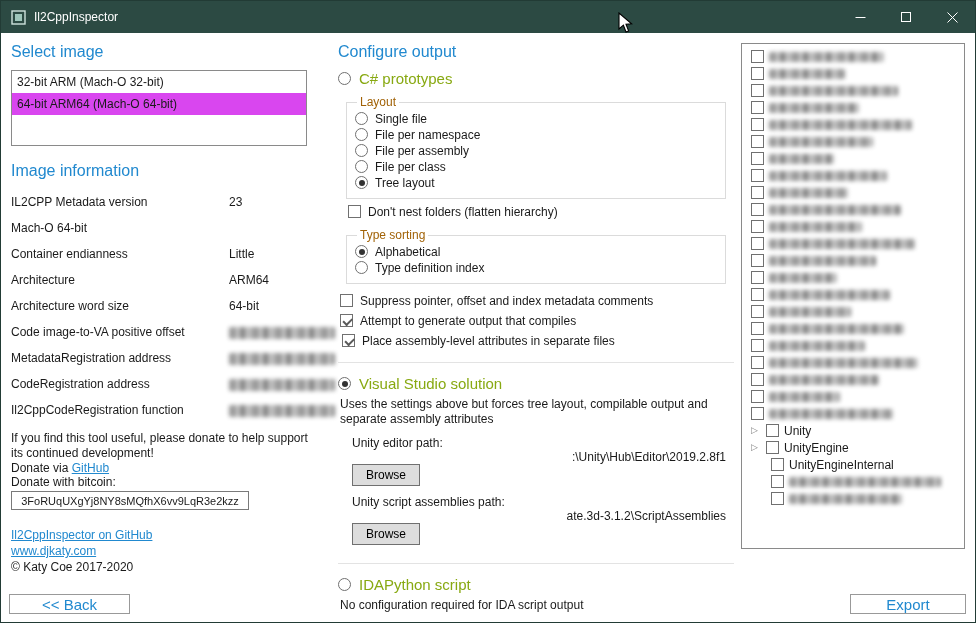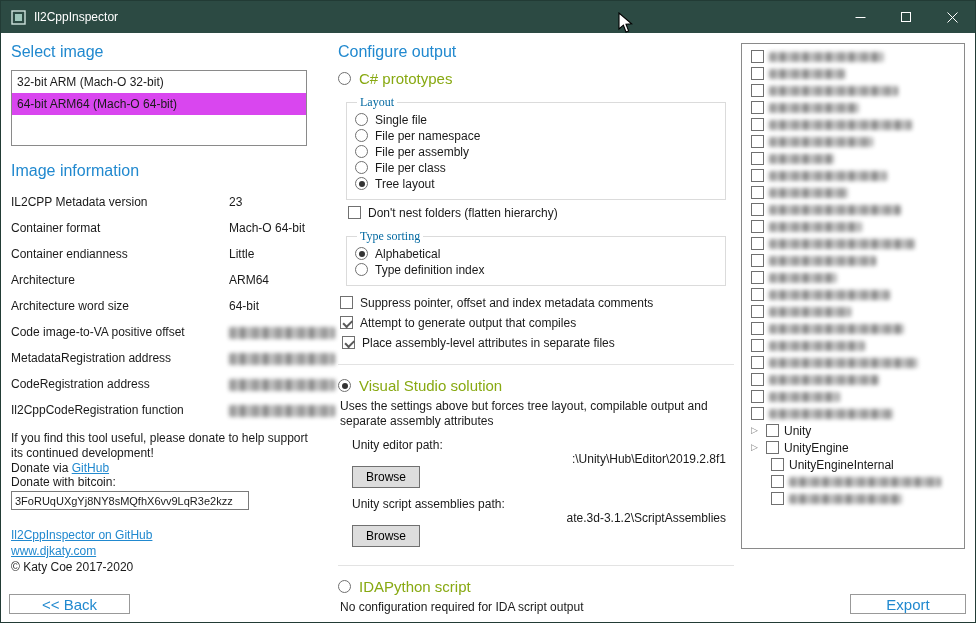--- a/index.html
+++ b/index.html
@@ -37,39 +37,39 @@
   .info-row{display:flex;height:26px;align-items:center;}
   .info-label{width:218px;flex:none;}
   .info-value{flex:1;}
   .blur-bar{display:inline-block;height:12px;width:106px;border-radius:2px;
     background:repeating-linear-gradient(90deg,#9a9a9a 0 7px,#c6c6c6 7px 11px,#858585 11px 16px,#bdbdbd 16px 23px);
     filter:blur(2px);vertical-align:middle;}
   .donate{margin-top:8px;line-height:15px;width:312px;}
   .link{color:var(--accent);text-decoration:underline;cursor:pointer;}
   .link.block{display:inline-block;margin-top:2px;}
   .bitcoin{width:238px;height:19px;border:1px solid #7A7A7A;font-size:11px;padding:0 3px;
-    font-family:"Liberation Sans",sans-serif;margin:2px 0 16px 0;display:block;color:#1a1a1a;}
+    font-family:"Liberation Sans",sans-serif;margin:2px 0 16px 0;display:block;color:#1a1a1a;text-align:center;}
   .copyright{margin-top:2px;}
   .big-btn{position:absolute;bottom:8px;height:20px;background:#fff;border:1px solid #999;
     color:var(--accent);font-size:15px;font-family:"Liberation Sans",sans-serif;cursor:pointer;}
   .back-btn{left:8px;width:121px;}
   .export-btn{left:849px;width:116px;}
   
   .radio{width:13px;height:13px;border:1px solid #707070;border-radius:50%;display:inline-block;
     background:#fff;position:relative;flex:none;}
   .radio.checked::after{content:'';position:absolute;left:2.5px;top:2.5px;right:2.5px;bottom:2.5px;
     background:#333;border-radius:50%;}
   .checkbox{width:13px;height:13px;border:1px solid #707070;display:inline-block;background:#fff;
     position:relative;flex:none;}
   .checkbox.checked::after{content:'';position:absolute;left:1.5px;top:3px;width:7px;height:3.5px;
     border-left:2px solid #5a5a5a;border-bottom:2px solid #5a5a5a;transform:rotate(-45deg);}
   .section-radio{display:flex;align-items:center;gap:8px;margin-top:2px;}
   .green-label{color:var(--green);font-size:15px;}
   fieldset.group{border:1px solid #DBDBDB;margin:8px 0 0 8px;padding:1px 8px 7px 8px;width:380px;}
-  fieldset.group legend{color:#0369a1;padding:0 3px;font-size:12px;margin-left:2px;font-family:Liberation Serif, serif;}
+  fieldset.group legend{color:#a16207;padding:0 3px;font-size:12px;margin-left:2px;}
   .opt-row,.check-line{display:flex;align-items:center;gap:7px;height:15px;margin:1px 0;}
   .check-line{margin:4px 0 0 10px;height:17px;}
   .opt-label{white-space:nowrap;}
   .divider{border-top:1px solid #E3E3E3;margin:13px 0 12px 0;width:396px;}
   .desc{margin:5px 0 0 2px;width:392px;line-height:15px;}
   .path-row{display:flex;margin:9px 0 0 14px;width:382px;flex-direction:column;}
   .path-label{width:158px;flex:none;}
   .path-value{flex:1;text-align:right;padding-right:8px;white-space:nowrap;overflow:hidden;}
   .browse{width:68px;height:22px;background:#DDD;border:1px solid #707070;font-size:12px;
     font-family:"Liberation Sans",sans-serif;cursor:pointer;flex:none;}
@@ -130,21 +130,20 @@
           <div class="list-item selected">64-bit ARM64 (Mach-O 64-bit)</div>
         </div>
 
       <div class="h1 sub">Image information</div>
       <div id="info-table">
           <div class="info-row">
             <div class="info-label">IL2CPP Metadata version</div>
             <div class="info-value">23</div>
           </div>
           <div class="info-row">
-            <div class="info-label">Container format</div>
             <div class="info-value">Mach-O 64-bit</div>
           </div>
           <div class="info-row">
             <div class="info-label">Container endianness</div>
             <div class="info-value">Little</div>
           </div>
           <div class="info-row">
             <div class="info-label">Architecture</div>
             <div class="info-value">ARM64</div>
           </div>

